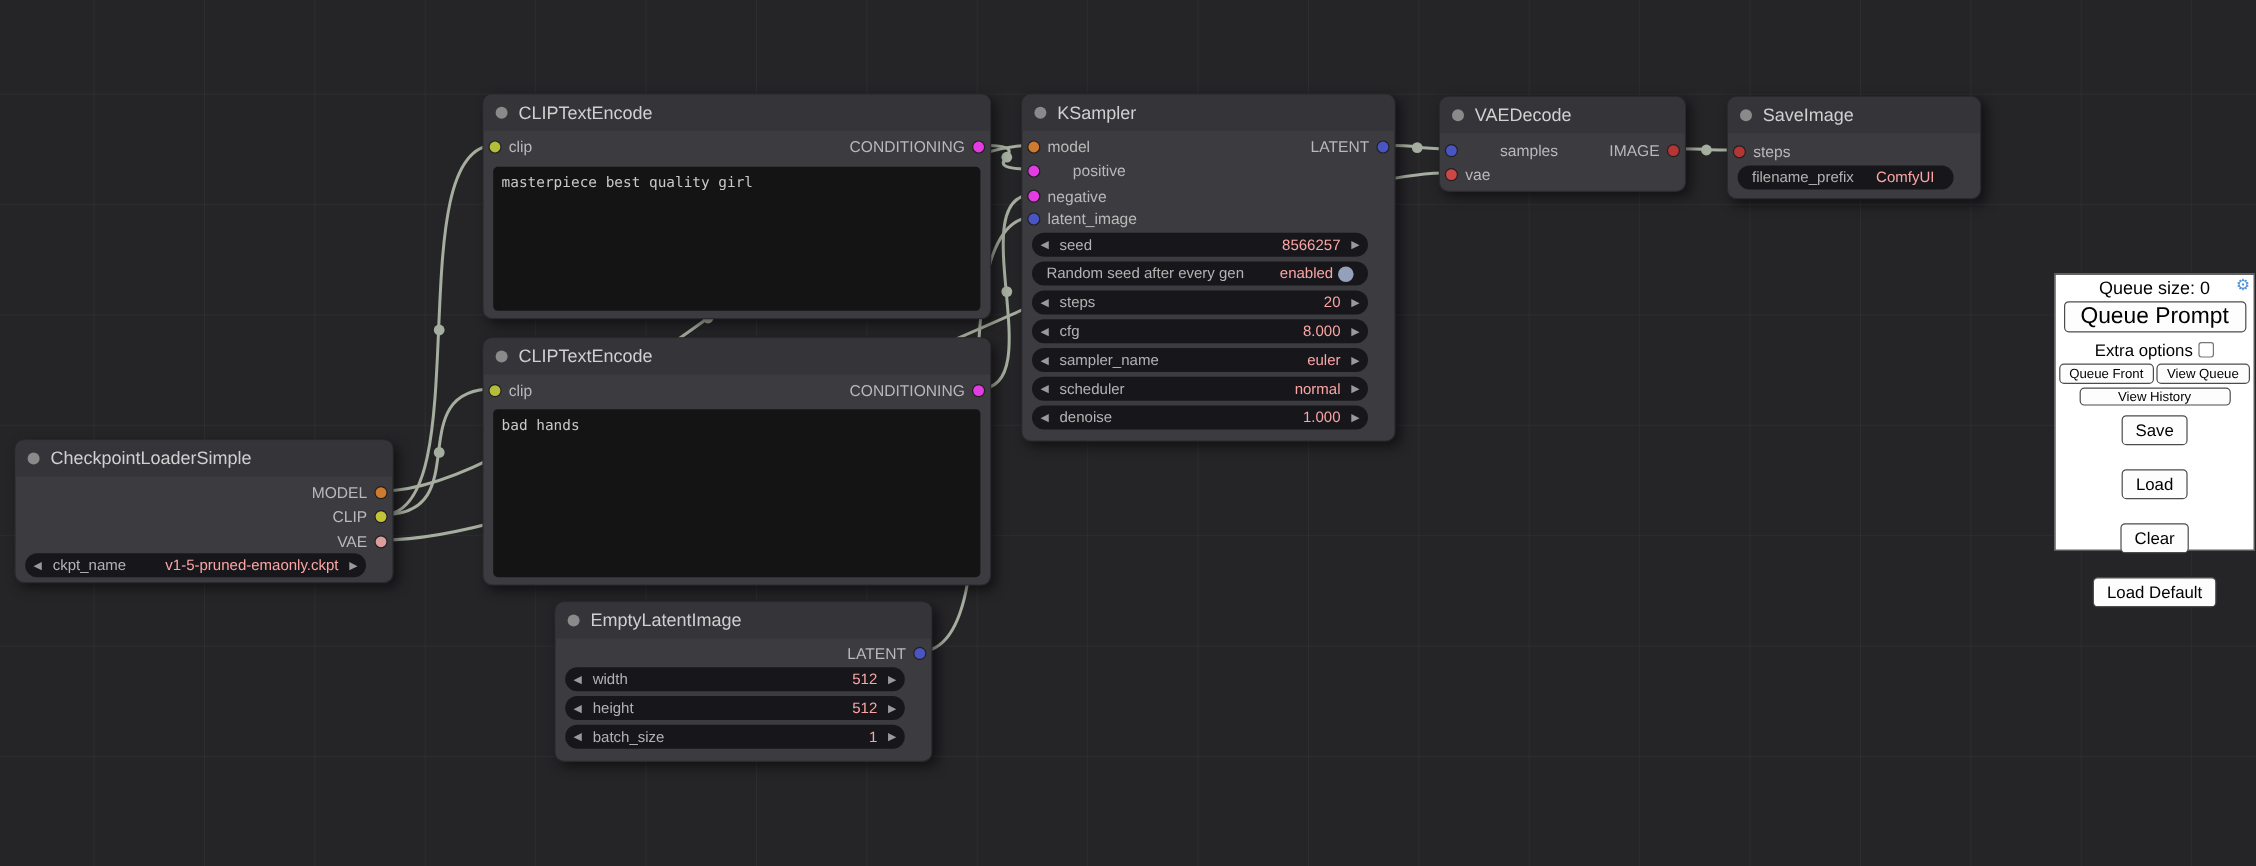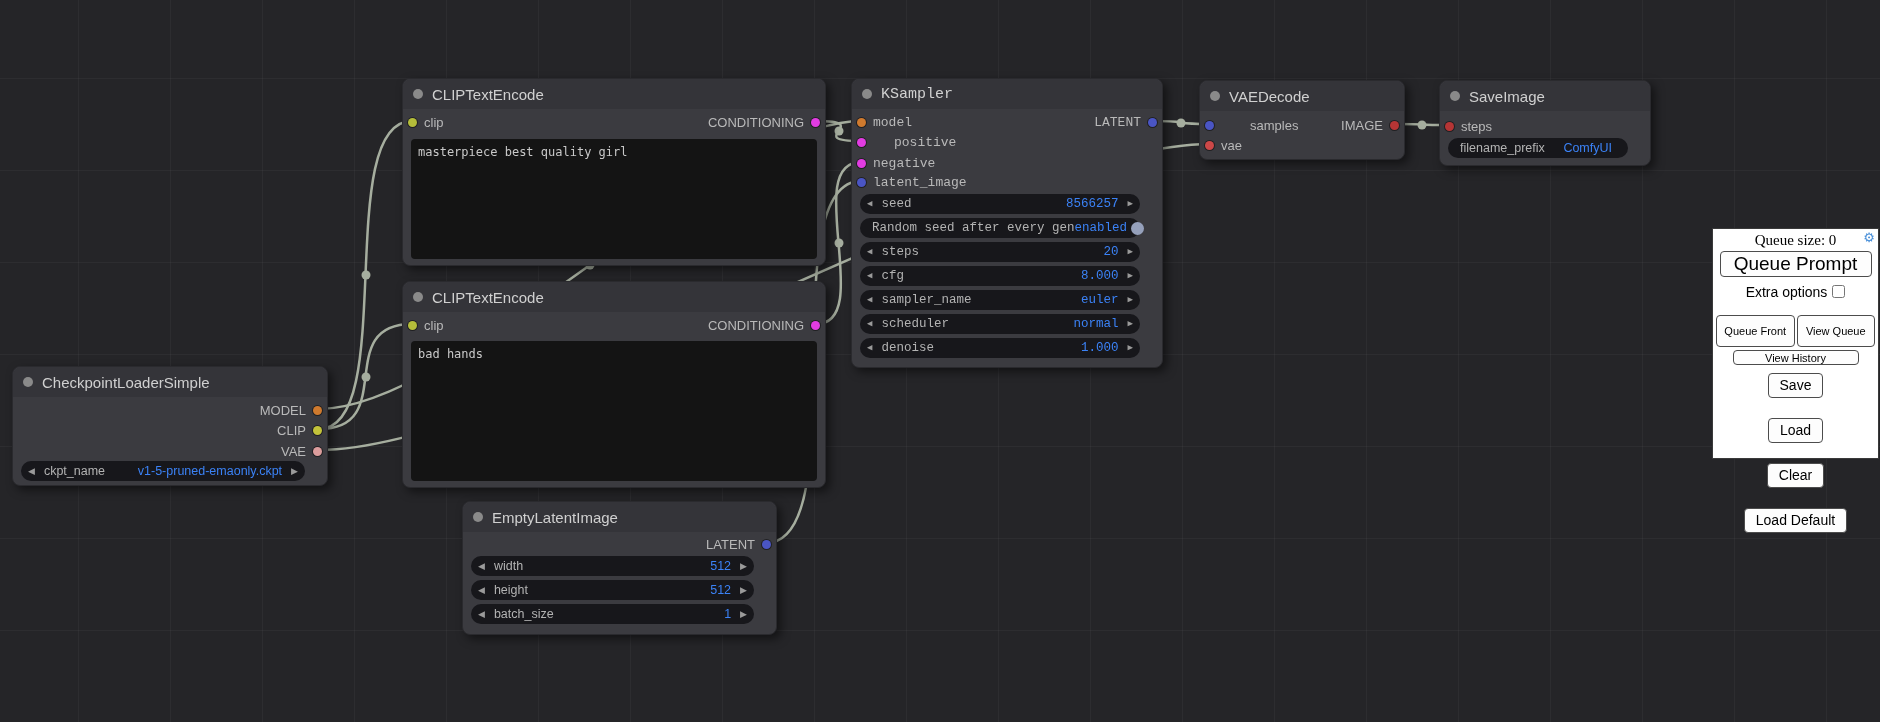--- a/index.html
+++ b/index.html
@@ -56,21 +56,21 @@
   }
   .widget {
     position:absolute; left:8px; right:22px; height:20px;
     background:#17171b; border-radius:10px;
     display:flex; align-items:center;
     padding:0 7px;
     font-size:12.5px; color:#b3b3b3;
   }
   .widget .arrow { color:#9a9a9a; font-size:9px; line-height:1; }
   .widget .wlabel { margin-left:9px; white-space:nowrap; }
-  .widget .wvalue { margin-left:auto; margin-right:9px; color:#3b82f6; white-space:nowrap; }
+  .widget .wvalue { margin-left:auto; margin-right:9px; color:#fca5a5; white-space:nowrap; }
   .widget.noarrow { padding:0 12px; }
   .widget.noarrow .wlabel { margin-left:0; }
   .widget.noarrow .wvalue { margin-right:4px; }
   .toggle-dot {
     width:13px; height:13px; border-radius:50%;
     background:#95a0bb; flex:0 0 auto;
   }
   .prompt {
     position:absolute; left:8px; right:8px;
     background:#141414; border-radius:4px;
@@ -82,40 +82,40 @@
 
   
   .menu {
     position:absolute; left:1712px; top:228px;
     width:167px; height:231px;
     background:#ffffff;
     border:1px solid #3a3a3a;
     z-index:3; color:#000;
     text-align:center;
   }
-  .menu .qrow { position:relative; height:20px; padding-top:3px; font-size:15px;font-family:Liberation Serif, serif; }
+  .menu .qrow { position:relative; height:20px; padding-top:3px; font-size:15px; }
   .menu .gear {
     position:absolute; right:3px; top:2px;
     font-size:13px; color:#4a90d9; line-height:1; cursor:pointer;
   }
   .menu button {
     font-family:"Liberation Sans", sans-serif;
     background:#fdfdfd; color:#000;
     border:1px solid #4c4c4c; border-radius:4px;
     cursor:pointer;
   }
   .btn-queue { width:152px; height:26px; font-size:19px; margin-top:2px; }
   .extra {
     margin-top:6px; height:17px;
     display:flex; align-items:center; justify-content:center; gap:5px;
     font-size:14px;
   }
   .extra input { width:13px; height:13px; }
   .row2 { display:flex; gap:2px; padding:0 3px; margin-top:3px; }
-  .btn-small { flex:1; height:32px; font-size:11px; padding:0; border-radius:2px;margin-top:12px; }
+  .btn-small { flex:1; height:17px; font-size:11px; padding:0; border-radius:2px; }
   .btn-history { width:126px; height:15px; font-size:11px; margin-top:3px; padding:0; border-radius:2px; }
   .btn-big { display:block; margin:20px auto 0; height:25px; font-size:14px; padding:0 11px; }
   .btn-big.first { margin-top:7px; }
 </style>
 </head>
 <body>
 
 <div id="canvas">
 
   <svg class="links" width="1880" height="722">
@@ -193,21 +193,21 @@
       <span class="dot" style="background: rgb(180, 189, 58);"></span>
       <span>clip</span>
     </div>
     <div class="srow out" style="top:33px;">
       <span class="dot" style="background: rgb(226, 60, 226);"></span>
       <span>CONDITIONING</span>
     </div>
     <div class="prompt" style="top:59px; height:140px;">bad hands</div>
   </div>
 
-  <div class="node" style="left:851px; top:78px; width:312px; height:290px;font-family:Liberation Mono, monospace;">
+  <div class="node" style="left:851px; top:78px; width:312px; height:290px;">
     <div class="node-title">
       <span class="collapse-dot"></span>
       <span>KSampler</span>
     </div>
     <div class="srow in" style="top:33px;">
       <span class="dot" style="background: rgb(207, 122, 46);"></span>
       <span>model</span>
     </div>
     <div class="srow in" style="top:53px;gap:28px;">
       <span class="dot" style="background: rgb(226, 60, 226);"></span>

